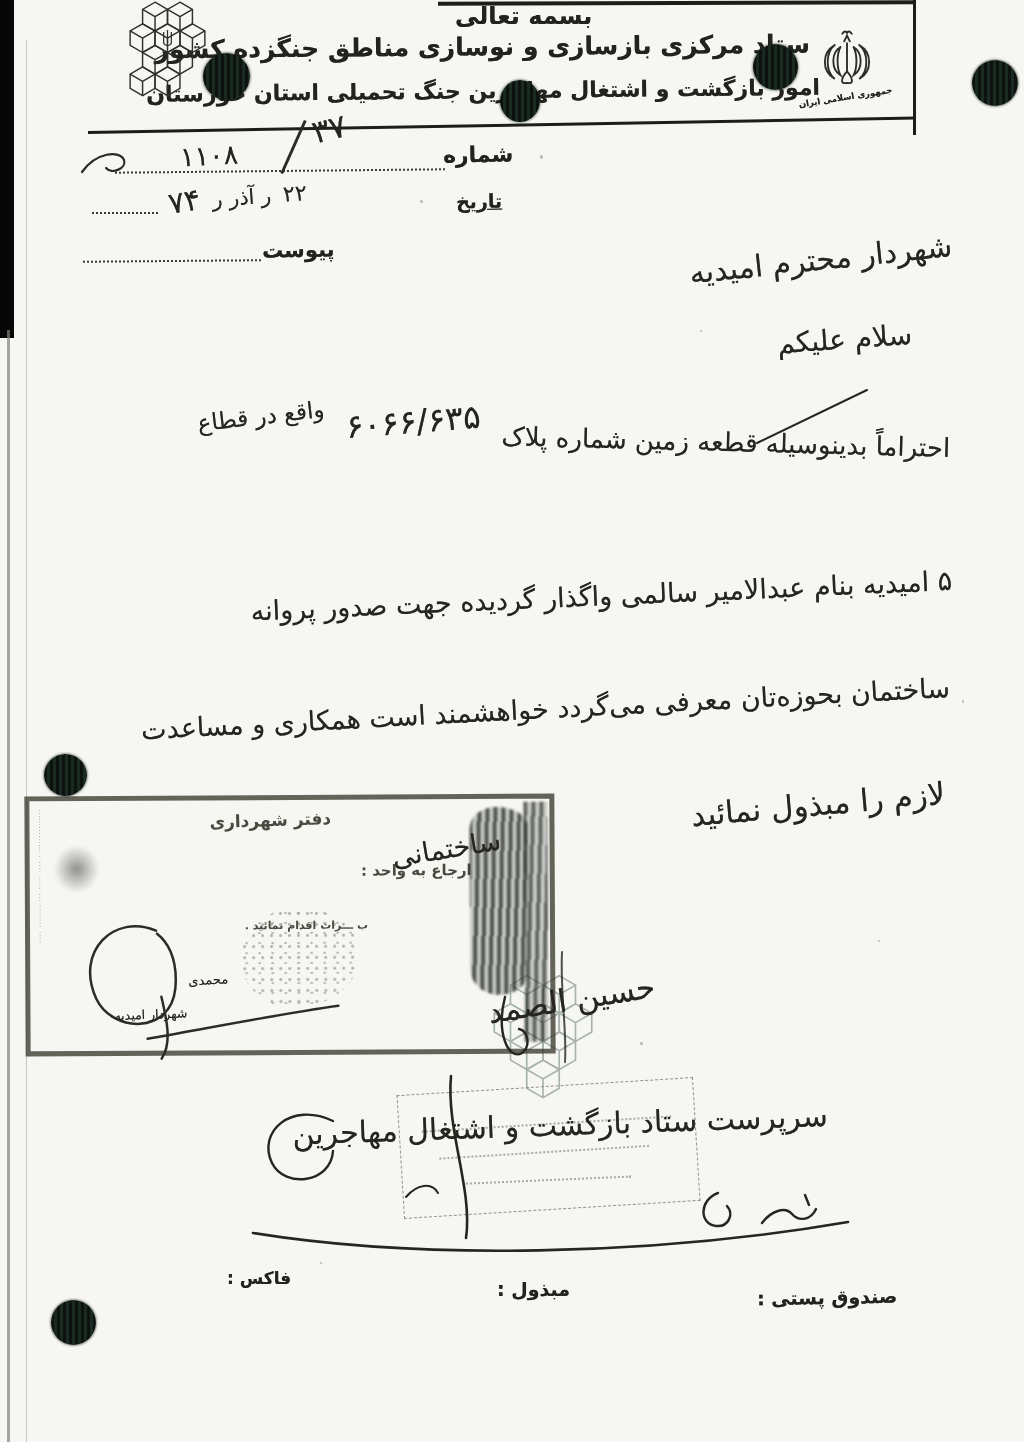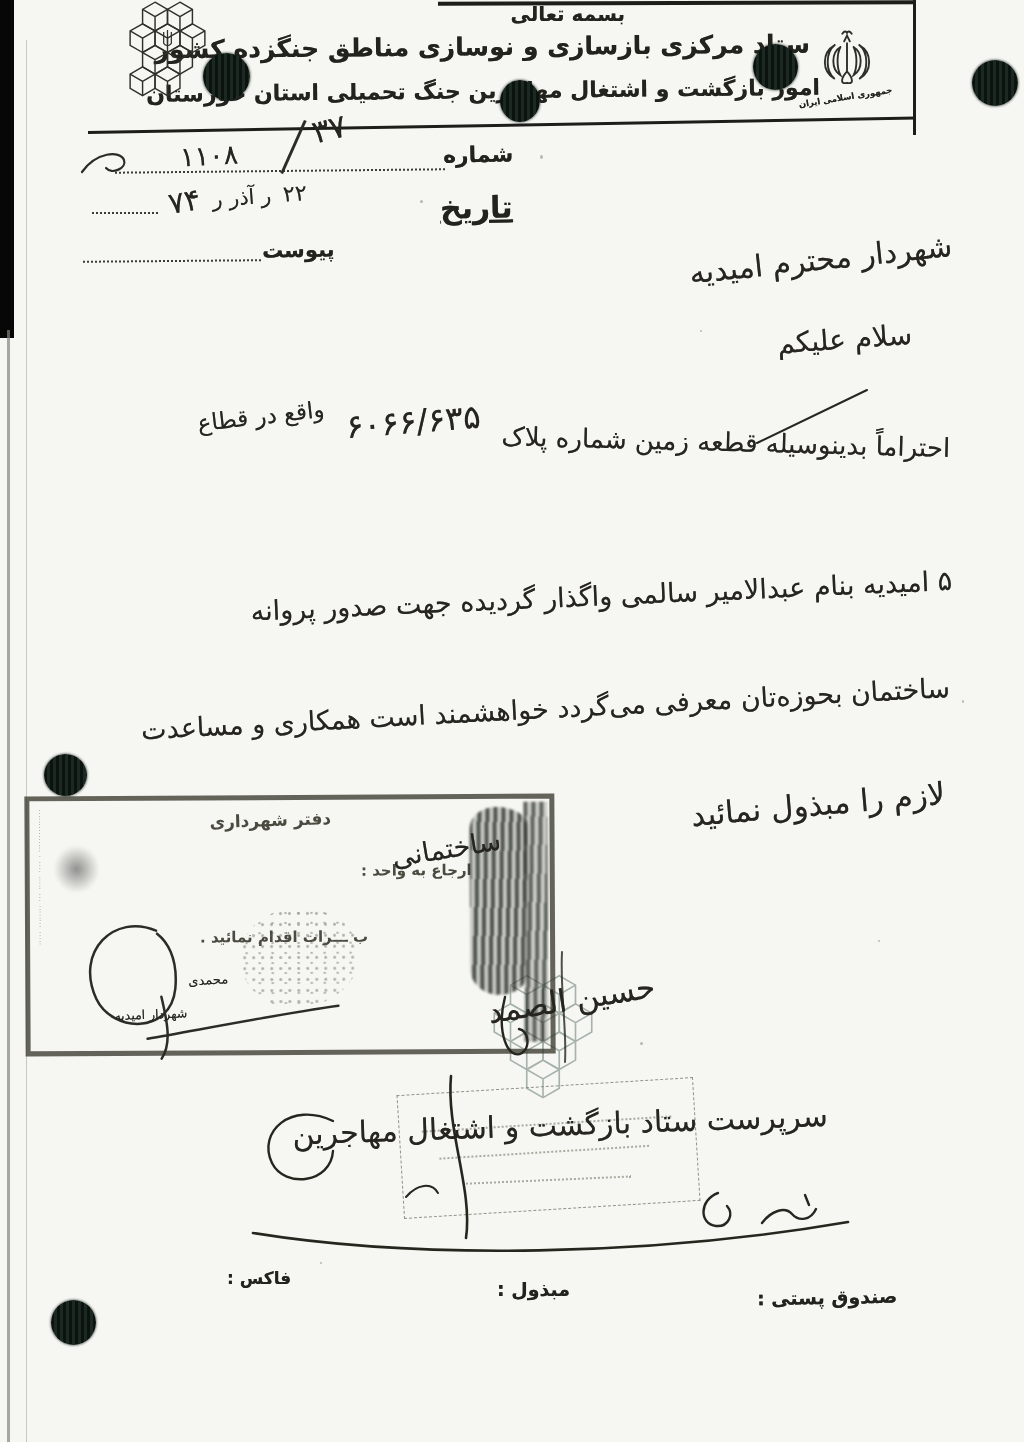--- a/index.html
+++ b/index.html
@@ -34,21 +34,21 @@
 <div class="page">
 
   <div class="abs" style="left:0;top:0;width:14px;height:338px;background:#070707;z-index:12;"></div>
   <div class="abs" style="left:7px;top:330px;width:3px;height:1112px;background:#85857d;opacity:.7;z-index:12;"></div>
   <div class="abs" style="left:26px;top:40px;width:1px;height:1402px;background:#c8c8c0;z-index:2;"></div>
 
   <div class="abs rule" style="left:438px;top:1px;width:478px;height:4px;transform:rotate(-0.2deg);"></div>
   <div class="abs rule" style="left:913px;top:0;width:3px;height:135px;"></div>
   <div class="abs rule" style="left:88px;top:131px;width:828px;height:3px;transform:rotate(-1deg);transform-origin:left center;"></div>
 
-  <div class="abs print" style="left:455px;top:2px;width:170px;text-align:right;font-size:20px;">بسمه تعالی</div>
+  <div class="abs print" style="left:455px;top:2px;width:170px;text-align:left;font-size:24px;">بسمه تعالی</div>
   <div class="abs print" style="left:225px;top:32px;width:585px;text-align:center;font-size:25px;transform:rotate(-0.5deg);">ستاد مرکزی بازسازی و نوسازی مناطق جنگزده کشور</div>
   <div class="abs print" style="left:195px;top:78px;width:625px;text-align:center;font-size:22px;transform:rotate(-0.6deg);">امور بازگشت و اشتغال مهاجرین جنگ تحمیلی استان خوزستان</div>
 
   <svg class="abs lineart" style="left:110px;top:0;width:115px;height:106px;stroke:#30302a;stroke-width:1.5;z-index:5;" viewBox="0 0 120 110" fill="none">
     <defs>
       <g id="cube" fill="none">
         <polygon points="0,-15 13,-7.5 13,7.5 0,15 -13,7.5 -13,-7.5"></polygon>
         <path d="M0 0 L0 15 M0 0 L-13 -7.5 M0 0 L13 -7.5"></path>
       </g>
     </defs>
@@ -84,21 +84,21 @@
 
   <div class="abs print" style="left:443px;top:142px;font-size:22px;transform:rotate(-1deg);">شماره</div>
   <div class="abs dots" style="left:115px;top:170px;width:330px;transform:rotate(-0.6deg);"></div>
   <svg class="abs lineart" style="left:78px;top:142px;width:64px;height:44px;stroke:#2c2b26;stroke-width:2.2;z-index:10;" viewBox="0 0 64 44" fill="none" stroke-linecap="round">
     <path d="M4 30 C18 10 42 8 46 18 C49 26 34 33 28 26"></path>
   </svg>
   <div class="abs hw" style="left:180px;top:140px;font-size:27px;transform:rotate(-3deg);z-index:10;">۱۱۰۸</div>
   <div class="abs" style="left:292px;top:118px;width:3px;height:58px;background:#2c2c27;transform:rotate(24deg);z-index:10;"></div>
   <div class="abs hw" style="left:312px;top:110px;font-size:32px;transform:rotate(-14deg);z-index:10;">۳۷</div>
 
-  <div class="abs print" style="left:440px;top:190px;font-size:30px;transform:rotate(-1deg);text-decoration:underline;">تاریخ</div>
+  <div class="abs print" style="left:456px;top:190px;font-size:19px;transform:rotate(-1deg);text-decoration:underline;">تاریخ</div>
   <div class="abs dots" style="left:92px;top:212px;width:66px;"></div>
   <div class="abs" style="left:168px;top:180px;display:flex;direction:ltr;align-items:center;gap:12px;transform:rotate(-4deg);z-index:10;">
     <span class="hw" style="font-size:30px;transform:rotate(-6deg);">۷۴</span>
     <span class="hw" style="font-size:21px;">ر آذر ر</span>
     <span class="hw" style="font-size:22px;">۲۲</span>
   </div>
 
   <div class="abs print" style="left:262px;top:238px;font-size:21px;transform:rotate(-1deg);">پیوست</div>
   <div class="abs dots" style="left:83px;top:260px;width:178px;transform:rotate(-0.5deg);"></div>
 
@@ -112,21 +112,21 @@
     <span class="hw" style="font-size:23px;transform:rotate(-8deg) translateY(-16px);">واقع در قطاع</span>
   </div>
   <div class="abs hw" style="right:72px;top:565px;font-size:27px;transform:rotate(-2.5deg);transform-origin:right center;z-index:10;">۵ امیدیه بنام عبدالامیر سالمی واگذار گردیده جهت صدور پروانه</div>
   <div class="abs hw" style="right:74px;top:672px;font-size:27px;transform:rotate(-3deg);transform-origin:right center;z-index:10;">ساختمان بحوزه‌تان معرفی می‌گردد خواهشمند است همکاری و مساعدت</div>
   <div class="abs hw" style="right:79px;top:775px;font-size:31px;transform:rotate(-5deg);transform-origin:right center;z-index:10;">لازم را مبذول نمائید</div>
 
   <div class="abs stampbox" style="left:25px;top:795px;width:520px;height:250px;transform:rotate(-0.3deg);">
     <div class="abs print faded" style="right:218px;top:10px;font-size:17px;letter-spacing:1px;transform:rotate(-1.5deg);">دفتر شهرداری</div>
     <div class="abs print faded" style="right:78px;top:62px;font-size:15px;">ارجاع به واحد :</div>
     <div class="abs hw" style="right:48px;top:34px;font-size:27px;transform:rotate(-9deg);z-index:11;">ساختمانی</div>
-    <div class="abs print faded" style="right:182px;top:128px;font-size:15px;">ب ـــرات اقدام نمائید .</div>
+    <div class="abs print faded" style="right:182px;top:119px;font-size:11px;">ب ـــرات اقدام نمائید .</div>
     <div class="abs smudge" style="left:440px;top:8px;width:58px;height:188px;border-radius:45% 55% 50% 50%/12% 10% 12% 14%;"></div>
     <div class="abs smudge" style="left:494px;top:3px;width:24px;height:240px;opacity:.9;"></div>
     <div class="abs" style="left:24px;top:44px;width:46px;height:48px;filter:blur(1px);z-index:7;
                 background:radial-gradient(closest-side,rgba(40,44,40,.5),rgba(40,44,40,.14) 70%,transparent);"></div>
     <div class="abs speckblob" style="left:210px;top:108px;width:120px;height:100px;"></div>
     <div class="abs" style="left:2px;top:8px;width:12px;height:210px;writing-mode:vertical-rl;font-size:6px;color:#55554b;overflow:hidden;letter-spacing:1px;">··············· · ···· ····· ··· ········ ·····</div>
     <svg class="abs lineart" style="left:0;top:0;width:520px;height:250px;stroke:#2c2c27;stroke-width:2.5;z-index:12;" viewBox="0 0 520 250" fill="none" stroke-linecap="round">
       <path d="M126 130 C85 112 44 150 66 198 C82 232 140 234 145 188 C148 156 136 140 127 133"></path>
       <path d="M131 196 C137 222 141 243 131 258"></path>
       <path d="M117 238 C170 229 255 213 308 206"></path>

